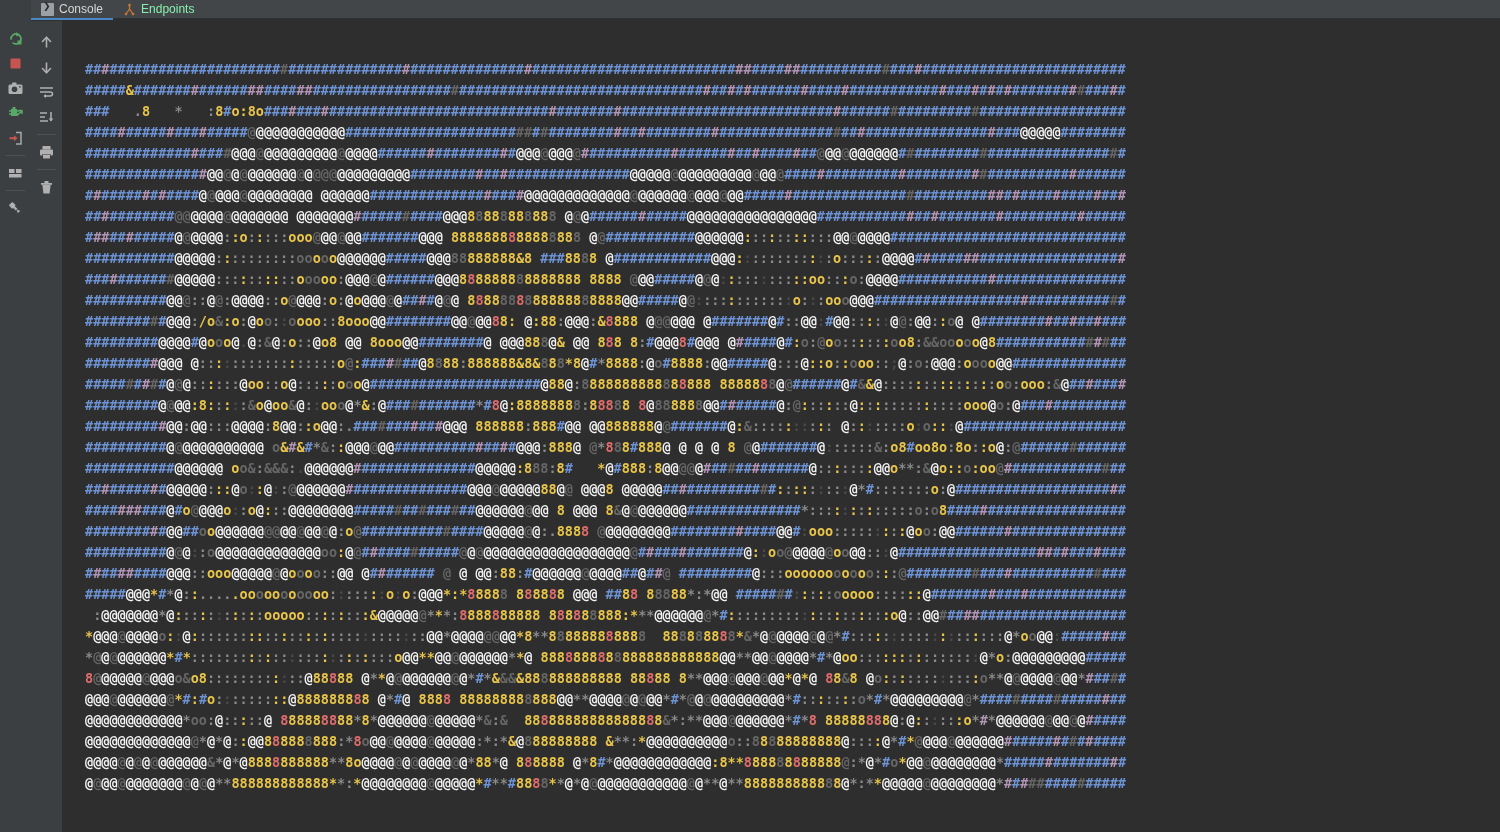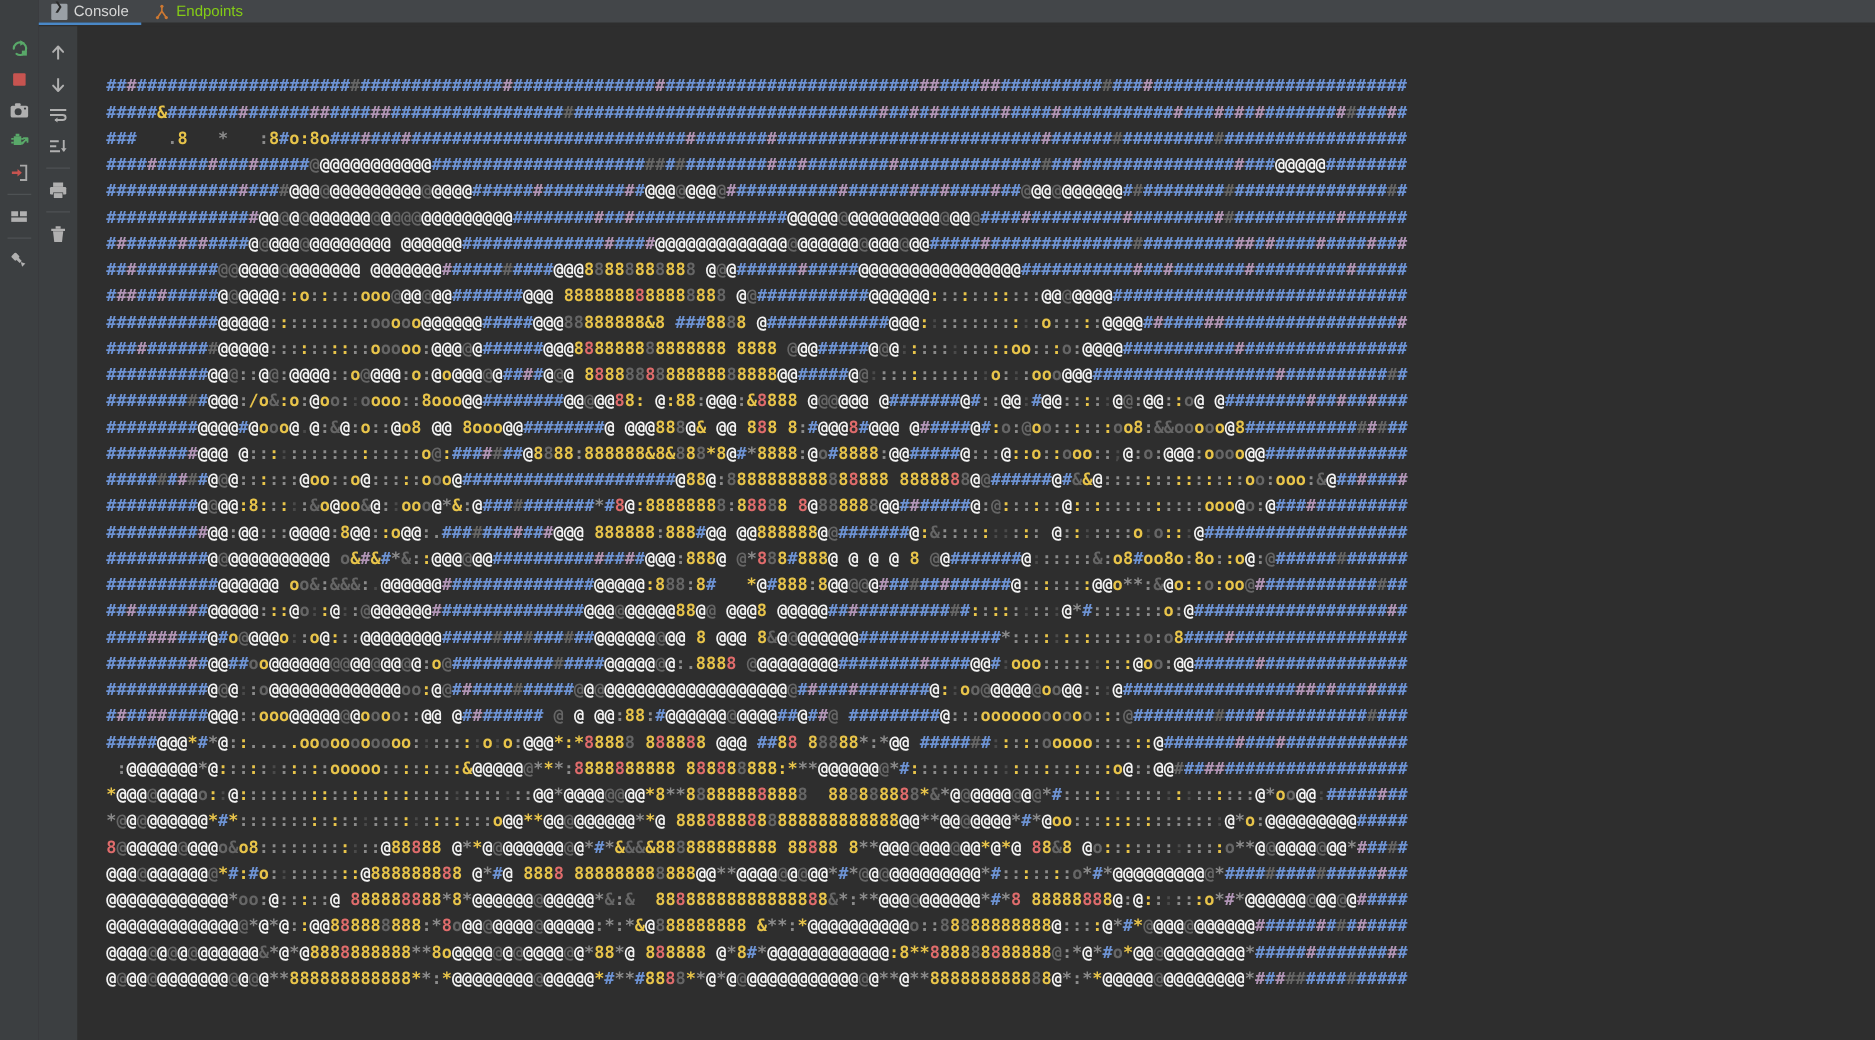--- a/index.html
+++ b/index.html
@@ -14,21 +14,21 @@
   
   .tabbar{
     position:absolute;left:31px;top:0;width:1469px;height:18px;
     background:#434649;
     display:flex;align-items:center;
   }
   .tab{
     height:21px;display:flex;align-items:center;gap:5px;
     padding:0 10px;box-sizing:border-box;
     font-family:"Liberation Sans",sans-serif;font-size:12px;
-    color:#84cc16;position:relative;cursor:default;
+    color:#86efac;position:relative;cursor:default;
   }
   .tab.active{color:#d6d6d6;}
   .tab.active::after{
     content:"";position:absolute;left:0;bottom:0;width:100%;height:2px;
     background:#4a88c7;
   }
   .tab-ico{width:13px;height:13px;display:inline-block;position:relative;flex:none;}
 
   
   .ico-console{background:#9aa0a6;border-radius:1px;}

